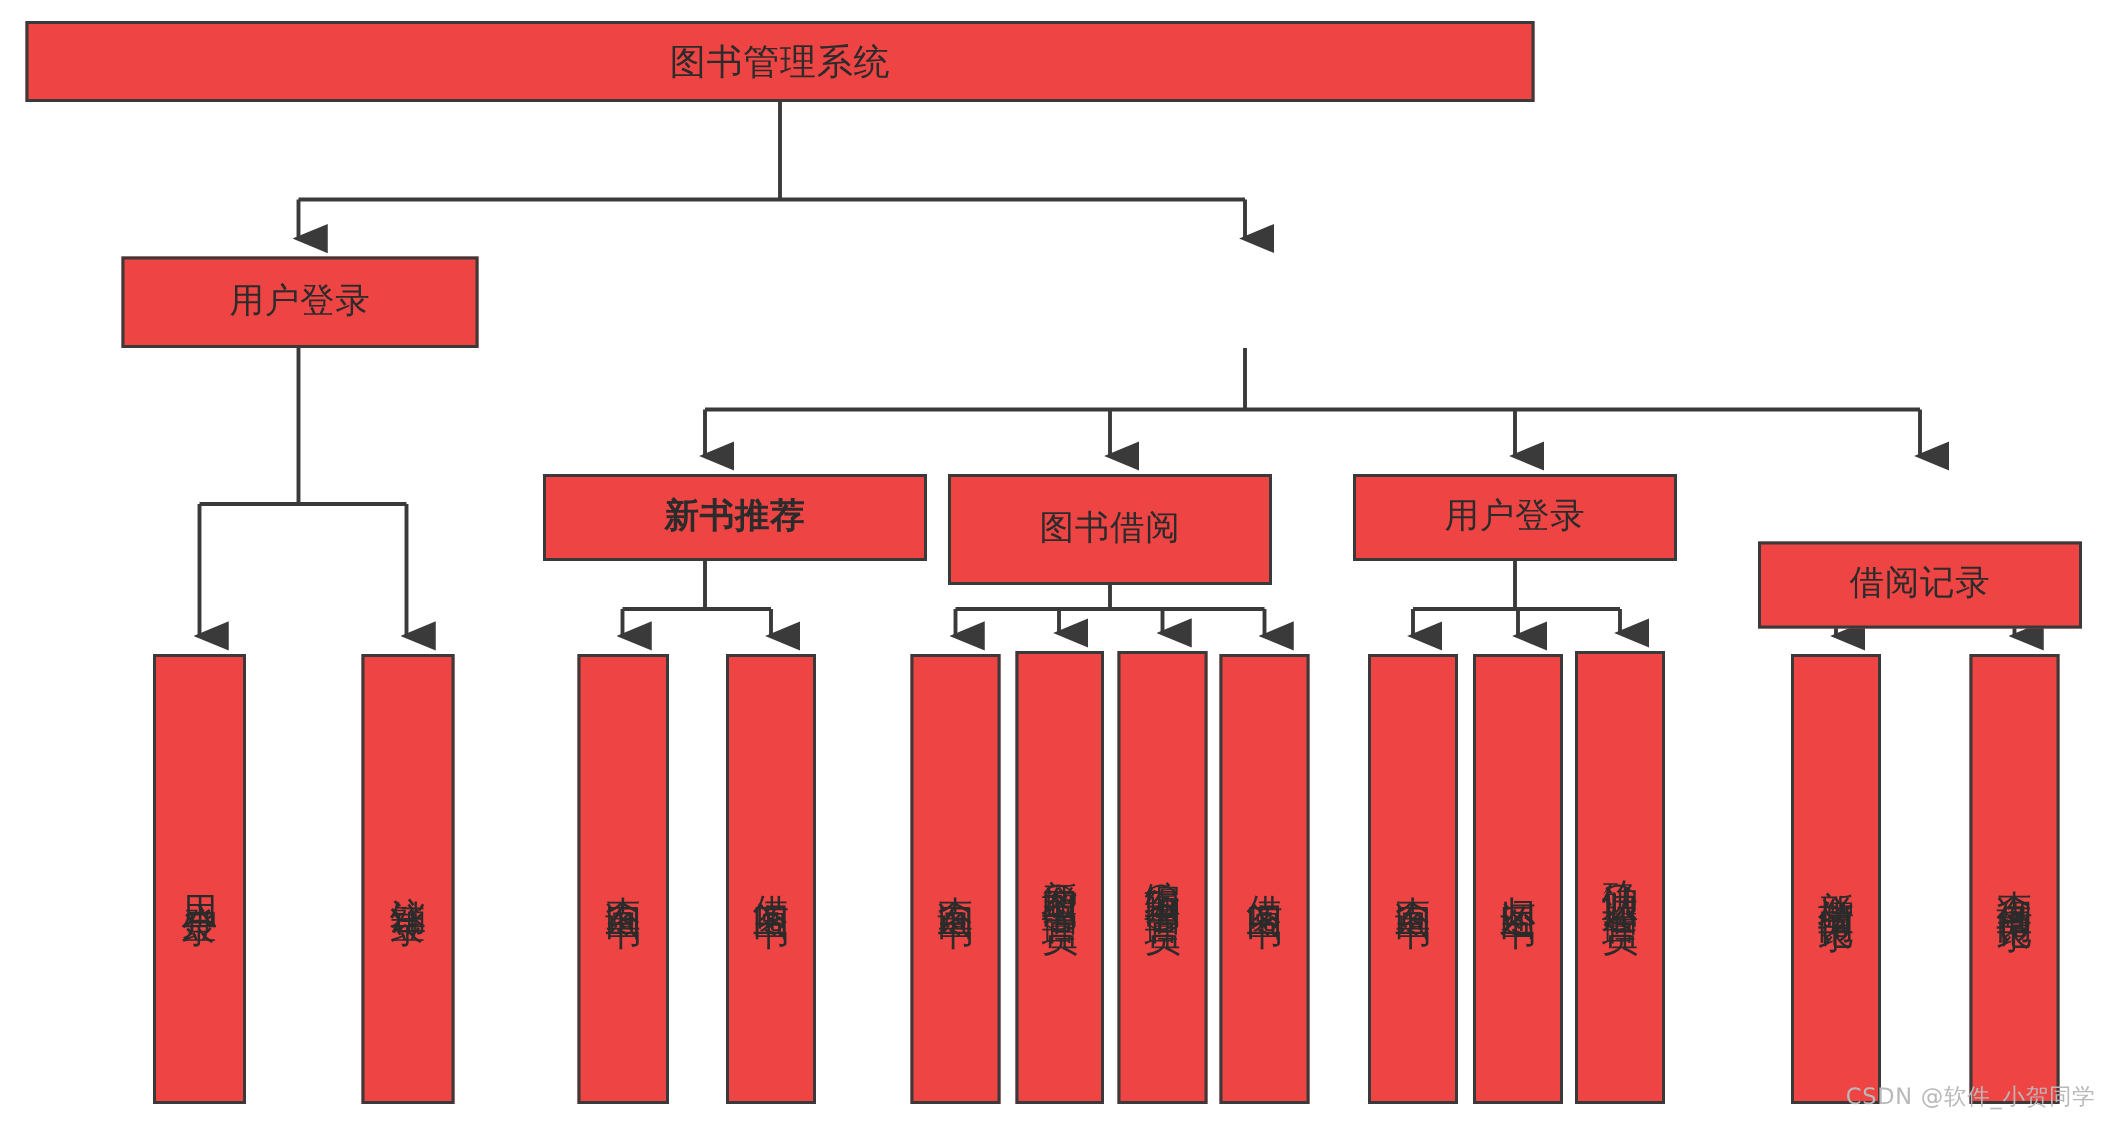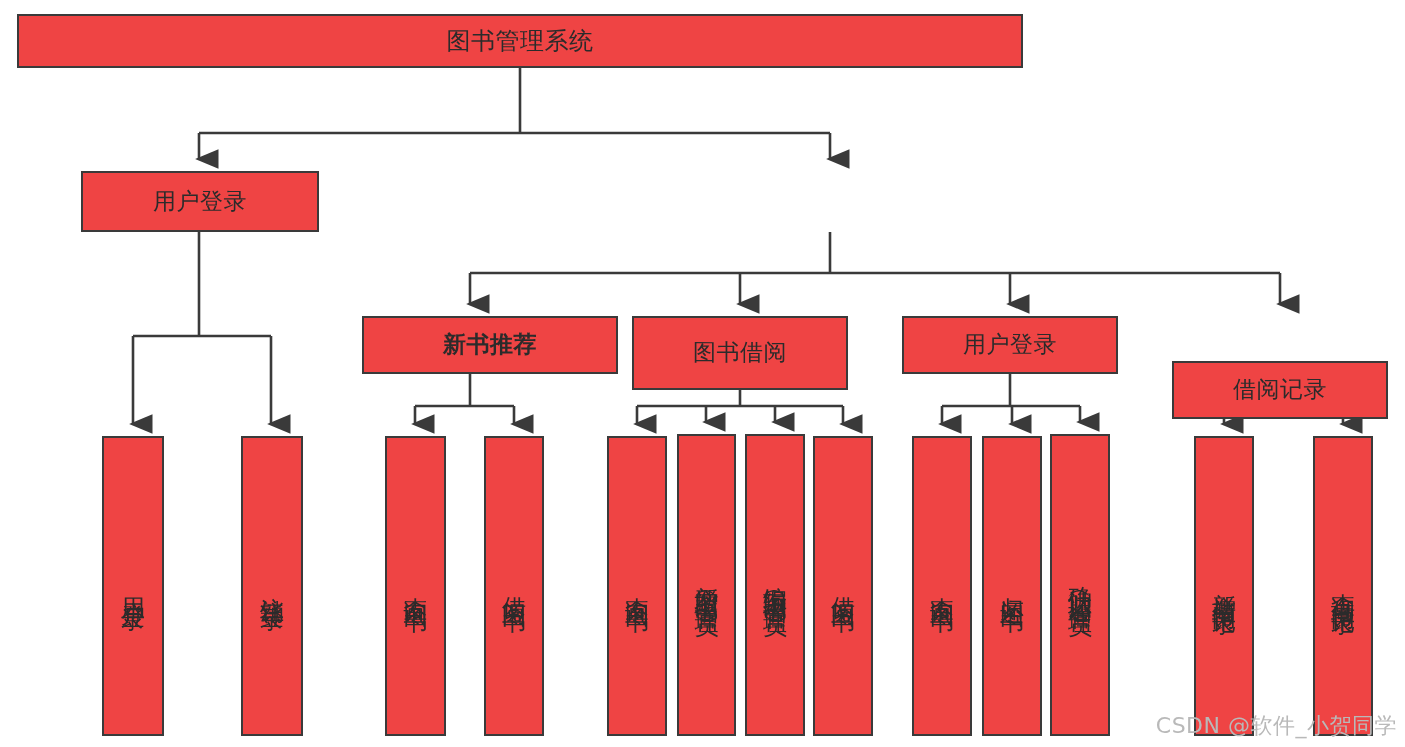--- a/index.html
+++ b/index.html
@@ -61,21 +61,21 @@
     text-orientation: upright;
     font-size: 24px;
     line-height: 1.0;
     letter-spacing: 4px;
     white-space: nowrap;
   }
   .watermark {
     position: absolute;
     right: 8px;
     bottom: 6px;
-    font-size: 22px;
+    font-size: 15px;
     color: #b9b9b9;
     z-index: 5;
     white-space: nowrap;
     letter-spacing: 0.5px;
   }
 </style>
 </head>
 <body>
 
 <div id="canvas">

